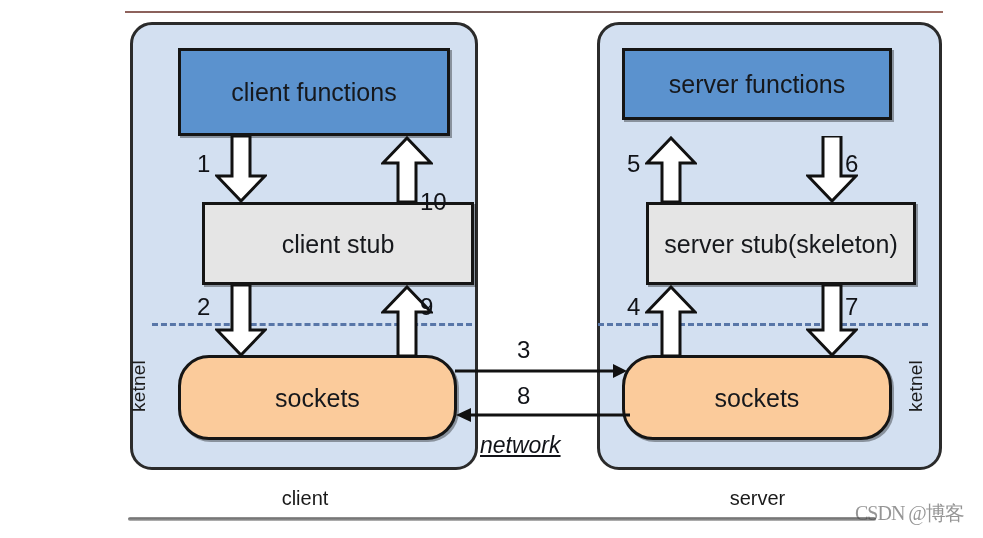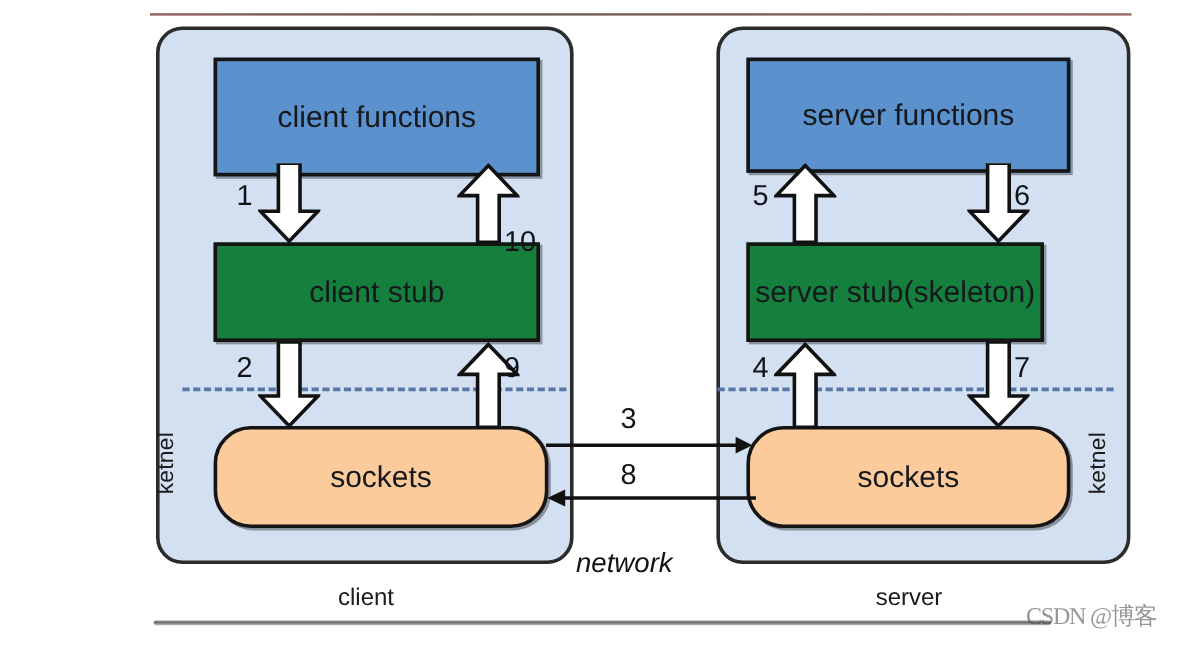--- a/index.html
+++ b/index.html
@@ -56,30 +56,30 @@
     display: flex;
     align-items: center;
     justify-content: center;
     text-align: center;
     color: #16181c;
     font-size: 25px;
     line-height: 1.12;
     box-shadow: 2px 2px 0 rgba(0,0,0,.35);
   }
   .box.blue   { background: #5b92ce; }
-  .box.red    { background: #15803d; }
+  .box.red    { background: #e5e5e5; margin-left: 24px; }
   .box.orange { background: #fbcb9b; border-radius: 31px; }
 
   
-  #box-client-functions { left: 178px; top: 48px;  width: 272px; height: 99px; }
+  #box-client-functions { left: 178px; top: 48px;  width: 272px; height: 88px; }
   #box-client-stub      { left: 178px; top: 202px; width: 272px; height: 83px; }
   #box-client-sockets   { left: 178px; top: 355px; width: 279px; height: 85px; }
   
-  #box-server-functions { left: 622px; top: 48px;  width: 270px; height: 96px; }
-  #box-server-stub      { left: 622px; top: 202px; width: 248px; height: 83px; }
+  #box-server-functions { left: 622px; top: 48px;  width: 270px; height: 72px; }
+  #box-server-stub      { left: 622px; top: 202px; width: 270px; height: 83px; }
   #box-server-sockets   { left: 622px; top: 355px; width: 270px; height: 85px; }
 
   
   .dash-line {
     position: absolute;
     height: 0;
     border-top: 3px dashed #5876a8;
   }
   #dash-client { left: 152px; top: 323px; width: 320px; }
   #dash-server { left: 598px; top: 323px; width: 330px; }
@@ -122,24 +122,25 @@
     position: absolute;
     font-size: 20px;
     color: #1a1a1a;
     text-align: center;
   }
   #caption-client { left: 180px; top: 487px; width: 250px; }
   #caption-server { left: 635px; top: 487px; width: 245px; }
 
   #label-network {
     position: absolute;
-    left: 480px; top: 456px;
+    left: 480px; top: 432px;
     font-size: 23px;
     font-style: italic;
     color: #111318;
+    text-decoration: underline;
   }
 
   
   #watermark {
     position: absolute;
     left: 855px; top: 500px;
     font-size: 20px;
     color: #404040;
     opacity: .55;
     font-family: "Liberation Serif", serif;

